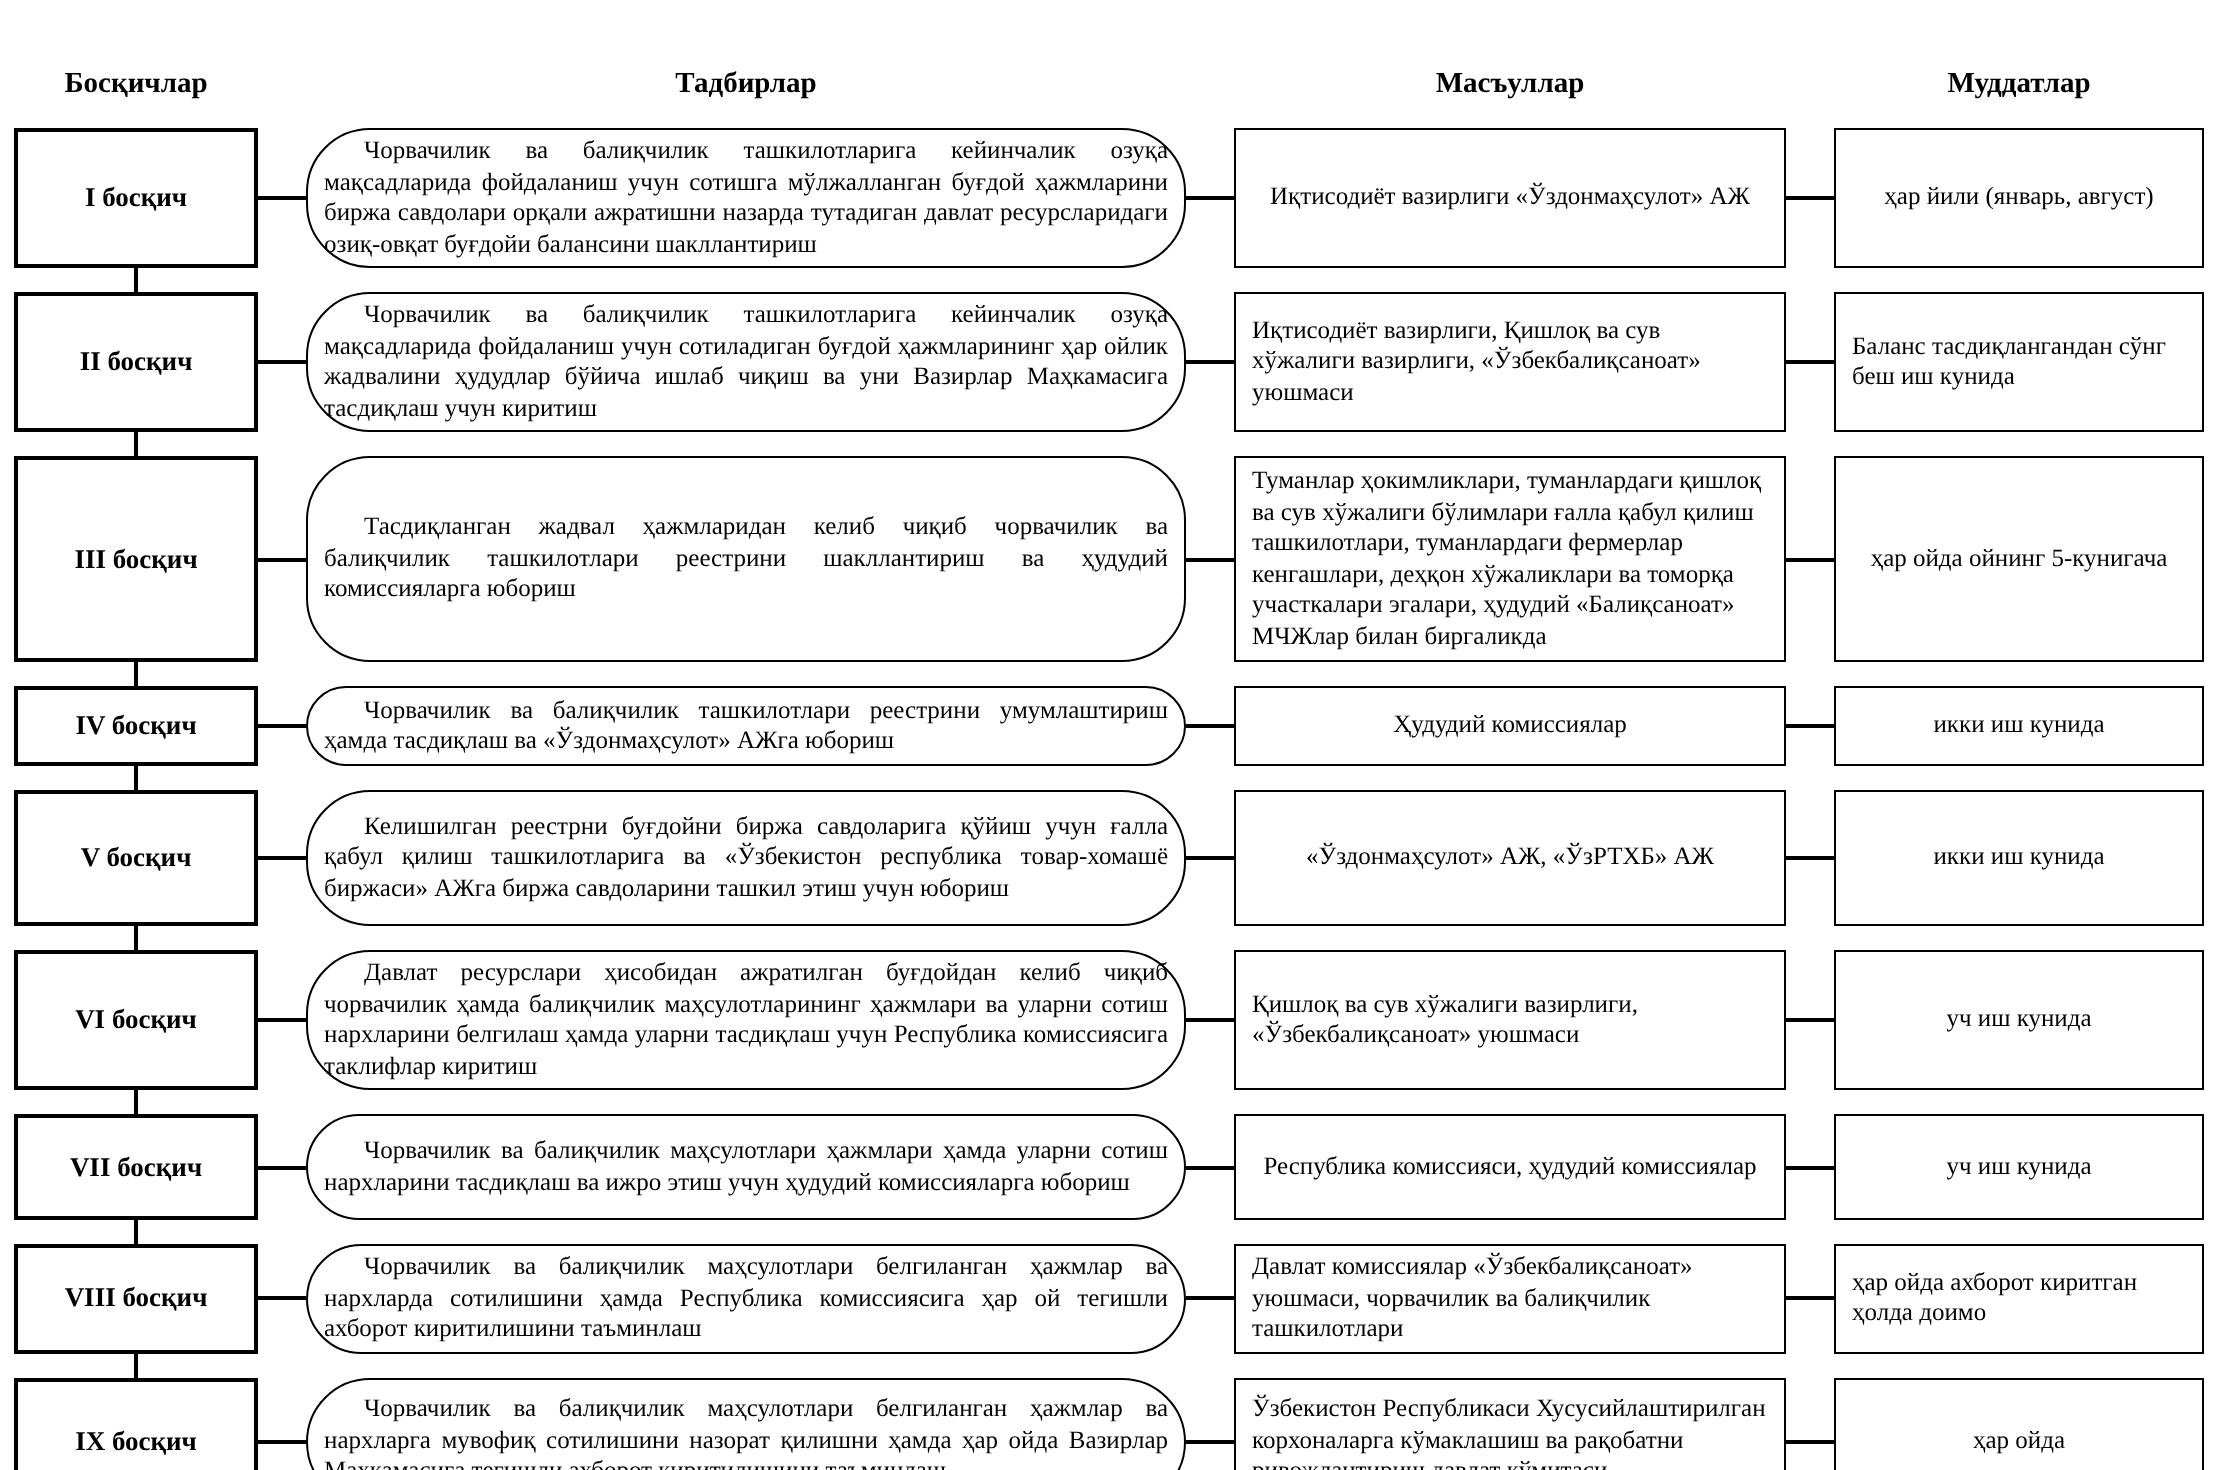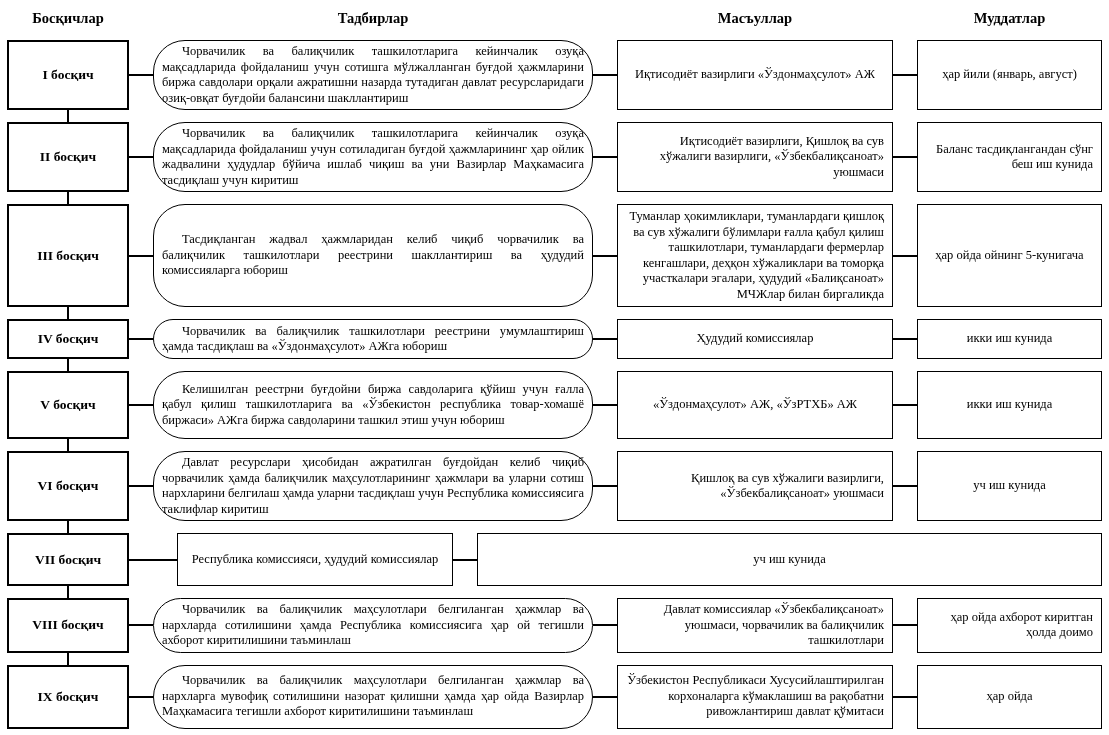--- a/index.html
+++ b/index.html
@@ -16,20 +16,21 @@
     overflow: hidden;
   }
   .diagram { position: relative; width: 100%; }
 
   
   .head-row {
     display: flex;
     align-items: flex-start;
     height: 34px;
     margin-bottom: 2px;
+    margin-top: 24px;
   }
   .head-cell {
     font-weight: bold;
     font-size: 14.5px;
     text-align: center;
     padding-top: 6px;
   }
 
   
   .c-stage   { flex: 0 0 122px; }
@@ -83,21 +84,21 @@
     font-size: 12.5px;
     line-height: 1.24;
     text-align: justify;
     text-indent: 20px;
     width: 100%;
   }
   .resp-box, .dead-box {
     padding: 3px 8px;
     font-size: 12.5px;
     line-height: 1.24;
-    text-align: right;
+    text-align: left;
   }
   .hline {
     flex: 0 0 24px;
     align-self: center;
     height: 2px;
     background: #000000;
   }
 </style>
 </head>
 <body>
@@ -185,20 +186,23 @@
         </div>
       <div class="hline"></div>
       <div class="box resp-box c-resp">Қишлоқ ва сув хўжалиги вазирлиги, «Ўзбекбалиқсаноат» уюшмаси</div>
       <div class="hline"></div>
       <div class="box dead-box c-dead">уч иш кунида</div>
     </div>
 
     <div class="row" style="min-height:53px">
       <div class="box stage-box c-stage">VII босқич</div>
       <div class="hline"></div>
+      <div class="box act-box c-act">
+          <p>Чорвачилик ва балиқчилик маҳсулотлари ҳажмлари ҳамда уларни сотиш нархларини тасдиқлаш ва ижро этиш учун ҳудудий комиссияларга юбориш</p>
+        </div>
       <div class="hline"></div>
       <div class="box resp-box c-resp">Республика комиссияси, ҳудудий комиссиялар</div>
       <div class="hline"></div>
       <div class="box dead-box c-dead">уч иш кунида</div>
     </div>
 
     <div class="row" style="min-height:53px">
       <div class="box stage-box c-stage">VIII босқич</div>
       <div class="hline"></div>
       <div class="box act-box c-act">

